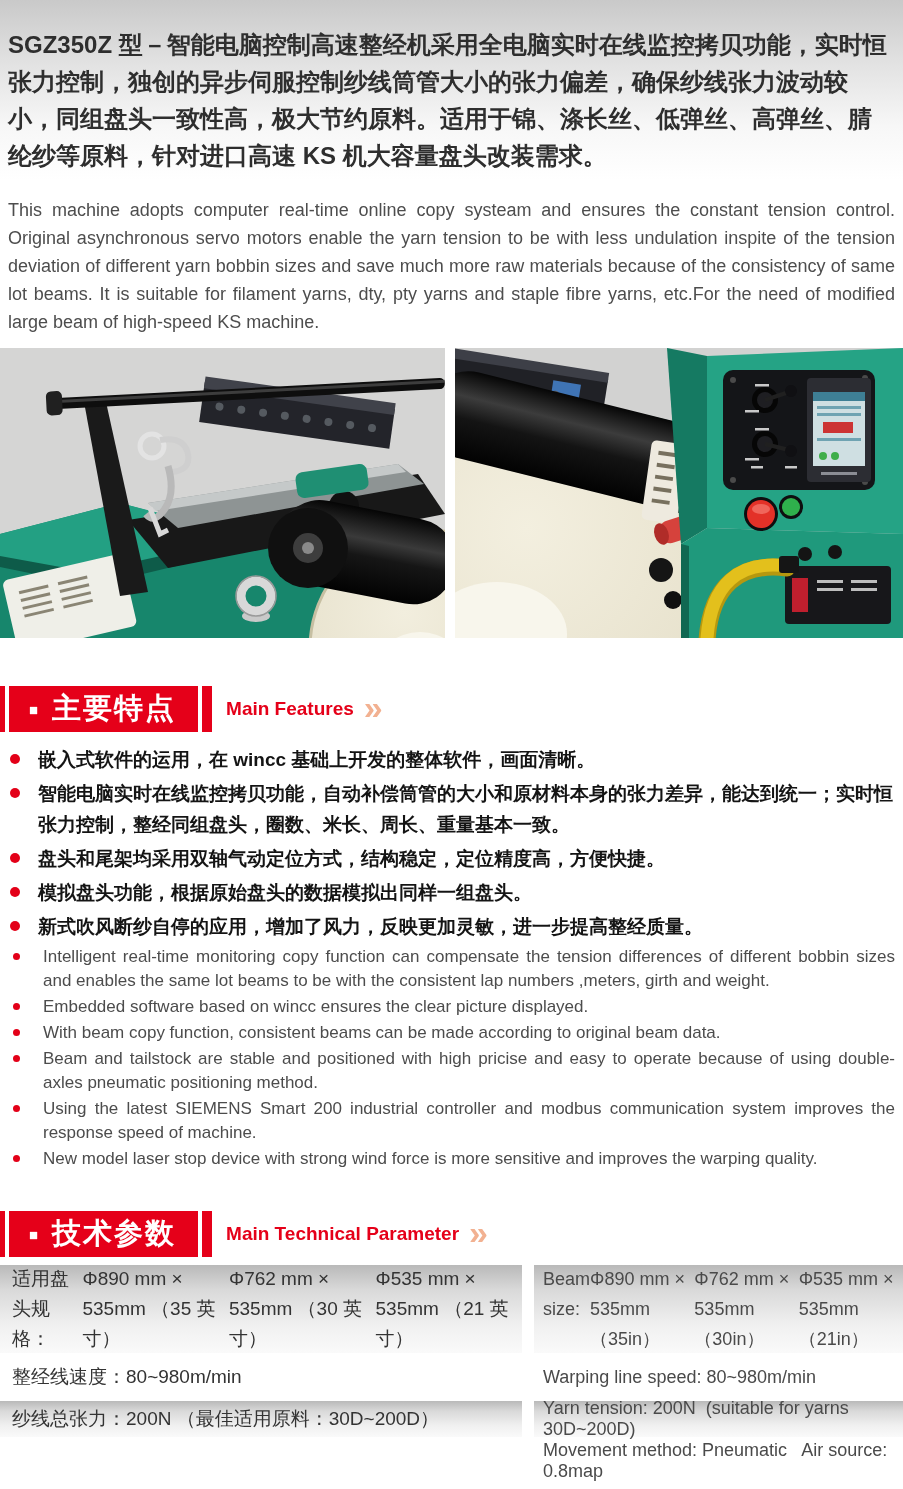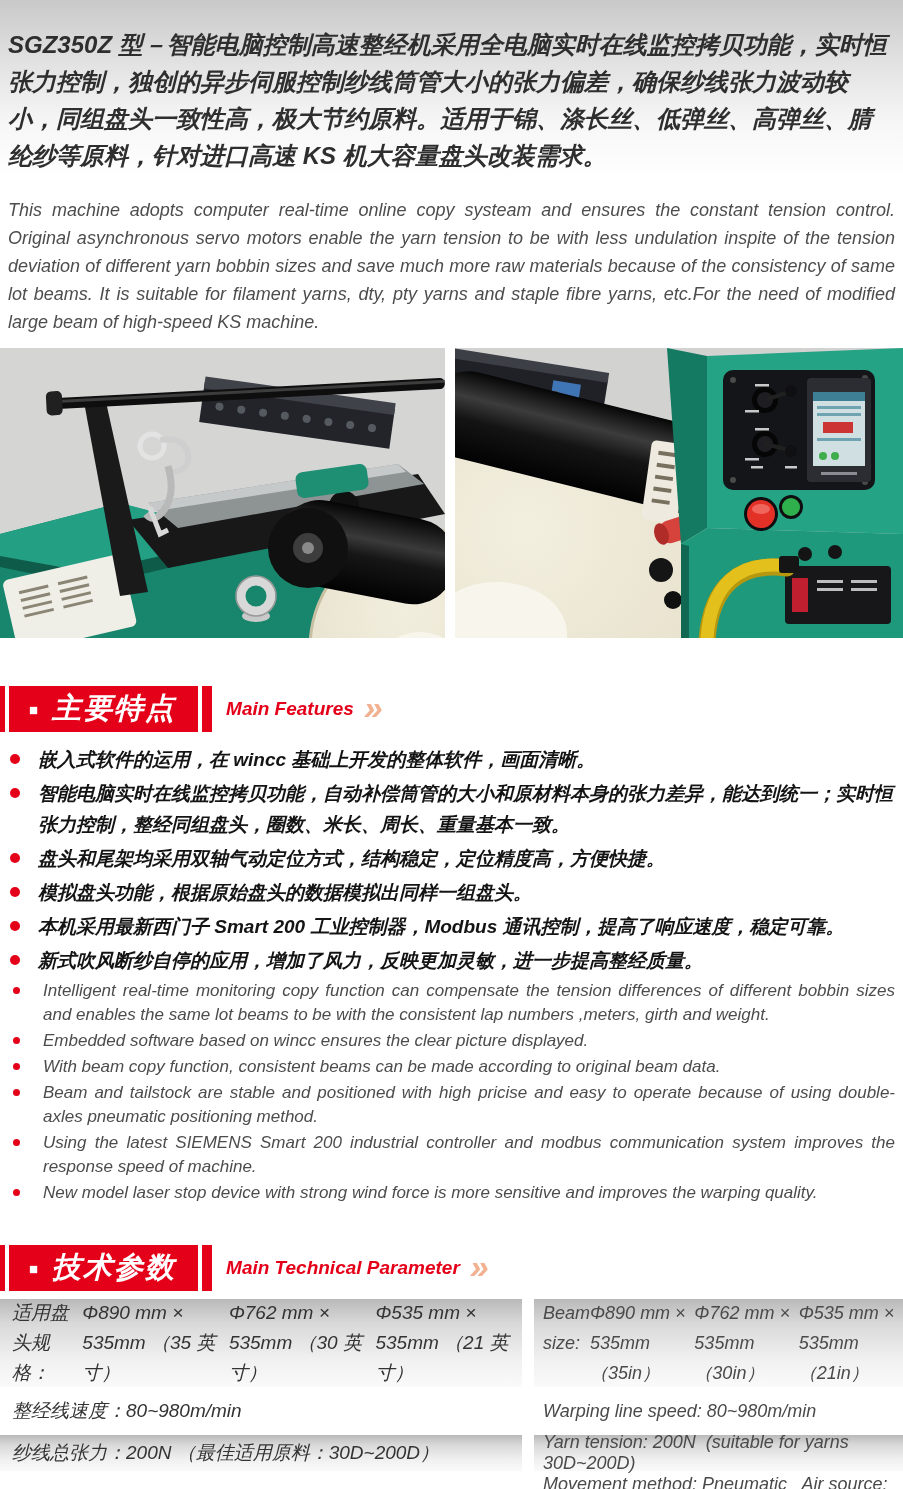--- a/index.html
+++ b/index.html
@@ -1,18 +1,18 @@
 <!DOCTYPE html>
 <html><head>
 <meta charset="utf-8">
 <style>
   * { margin:0; padding:0; box-sizing:border-box; }
   html,body { background:#ffffff; }
   body { font-family:"Liberation Sans","DejaVu Sans",sans-serif; }
-  .page { width:903px; height:1489px; overflow:hidden; background:#ffffff; position:relative;font-style:italic; }
+  .page { width:903px; height:1489px; overflow:hidden; background:#ffffff; position:relative; }
 
   
   .intro-cn {
     padding:26px 10px 6px 8px;
     background:linear-gradient(180deg,#c9c9c9 0%,#e2e2e2 35%,#f7f7f7 70%,#ffffff 100%);
     font-size:24px; font-weight:bold; color:#2e2e2e; line-height:37px;
   }
 
   
   .intro-en {
@@ -329,21 +329,20 @@
     <div class="bar-r"></div>
     <span class="en">Main Features</span>
     <span class="chev">»</span>
   </div>
 
   <ul class="blist cn-list">
     <li>嵌入式软件的运用，在 wincc 基础上开发的整体软件，画面清晰。</li>
     <li>智能电脑实时在线监控拷贝功能，自动补偿筒管的大小和原材料本身的张力差异，能达到统一；实时恒张力控制，整经同组盘头，圈数、米长、周长、重量基本一致。</li>
     <li>盘头和尾架均采用双轴气动定位方式，结构稳定，定位精度高，方便快捷。</li>
     <li>模拟盘头功能，根据原始盘头的数据模拟出同样一组盘头。</li>
-    <li>本机采用最新西门子 Smart 200 工业控制器，Modbus 通讯控制，提高了响应速度，稳定可靠。</li>
     <li>新式吹风断纱自停的应用，增加了风力，反映更加灵敏，进一步提高整经质量。</li>
   </ul>
 
   <ul class="blist en-list">
     <li>Intelligent real-time monitoring copy function can compensate the tension differences of different bobbin sizes and enables the same lot beams to be with the consistent lap numbers ,meters, girth and weight.</li>
     <li>Embedded software based on wincc ensures the clear picture displayed.</li>
     <li>With beam copy function, consistent beams can be made according to original beam data.</li>
     <li>Beam and tailstock are stable and positioned with high pricise and easy to operate because of using double-axles pneumatic positioning method.</li>
     <li>Using the latest SIEMENS Smart 200 industrial controller and modbus communication system improves the response speed of machine.</li>
     <li>New model laser stop device with strong wind force is more sensitive and improves the warping quality.</li>

